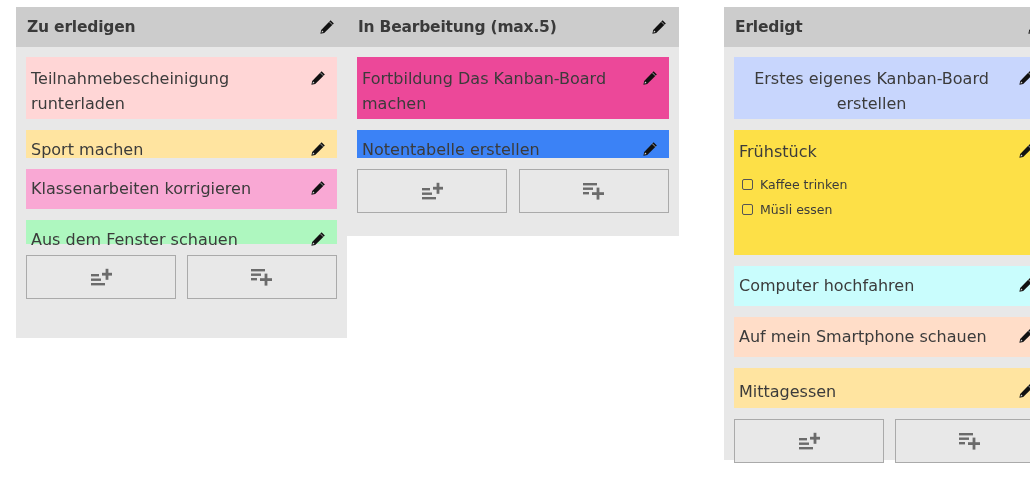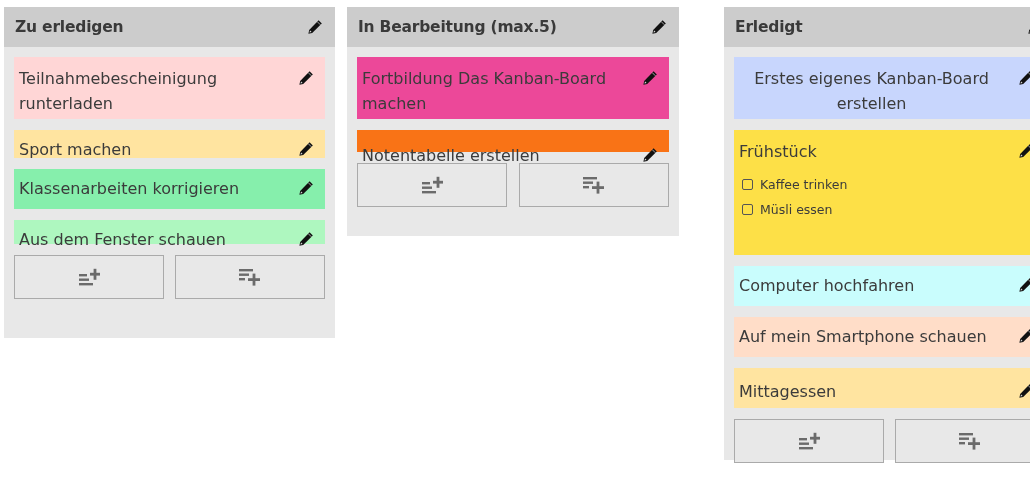--- a/index.html
+++ b/index.html
@@ -43,21 +43,21 @@
     <symbol id="add-card" viewBox="0 0 24 18">
       <rect x="1" y="1" width="14" height="2.4" fill="#6b6b6b"></rect>
       <rect x="1" y="5.5" width="10" height="2.4" fill="#6b6b6b"></rect>
       <rect x="1" y="10" width="6" height="2.4" fill="#6b6b6b"></rect>
       <rect x="10" y="10.2" width="12" height="2.8" fill="#6b6b6b"></rect>
       <rect x="14.6" y="5.6" width="2.8" height="12" fill="#6b6b6b"></rect>
     </symbol>
   </defs>
 </svg>
 
-<div class="column" style="left:4px; width:331px; height:331px;">
+<div class="column" style="left:16px; width:331px; height:331px;">
   <div class="col-header">
     <span class="col-title">Zu erledigen</span>
     <svg class="pencil">
         <use href="#pencil"></use>
       </svg>
   </div>
   <div class="cards">
     <div class="card" style="height:62px; background:#ffd6d6;">
       <div class="card-row">
         <span class="card-title" style="width:250px;">Teilnahmebescheinigung runterladen</span>
@@ -67,21 +67,21 @@
       </div>
     </div>
     <div class="card" style="height:28px; padding-top:7px; background:#ffe4a0;">
       <div class="card-row">
         <span class="card-title">Sport machen</span>
         <svg class="pencil">
             <use href="#pencil"></use>
           </svg>
       </div>
     </div>
-    <div class="card" style="height:40px; padding-top:7px; background:#86efac;">
+    <div class="card" style="height:40px; padding-top:7px; background:#f9a8d4;">
       <div class="card-row">
         <span class="card-title">Klassenarbeiten korrigieren</span>
         <svg class="pencil">
             <use href="#pencil"></use>
           </svg>
       </div>
     </div>
     <div class="card" style="height:24px; padding-top:7px; background:#aef7bf;">
       <div class="card-row">
         <span class="card-title">Aus dem Fenster schauen</span>
@@ -114,21 +114,21 @@
   </div>
   <div class="cards">
     <div class="card" style="height:62px; background:#ec4899;">
       <div class="card-row">
         <span class="card-title" style="width:270px;">Fortbildung Das Kanban-Board machen</span>
         <svg class="pencil">
             <use href="#pencil"></use>
           </svg>
       </div>
     </div>
-    <div class="card" style="height:22px; padding-top:13px; background:#f97316;">
+    <div class="card" style="height:28px; padding-top:7px; background:#3b82f6;">
       <div class="card-row">
         <span class="card-title">Notentabelle erstellen</span>
         <svg class="pencil">
             <use href="#pencil"></use>
           </svg>
       </div>
     </div>
   </div>
   <div class="buttons">
     <div class="btn">

